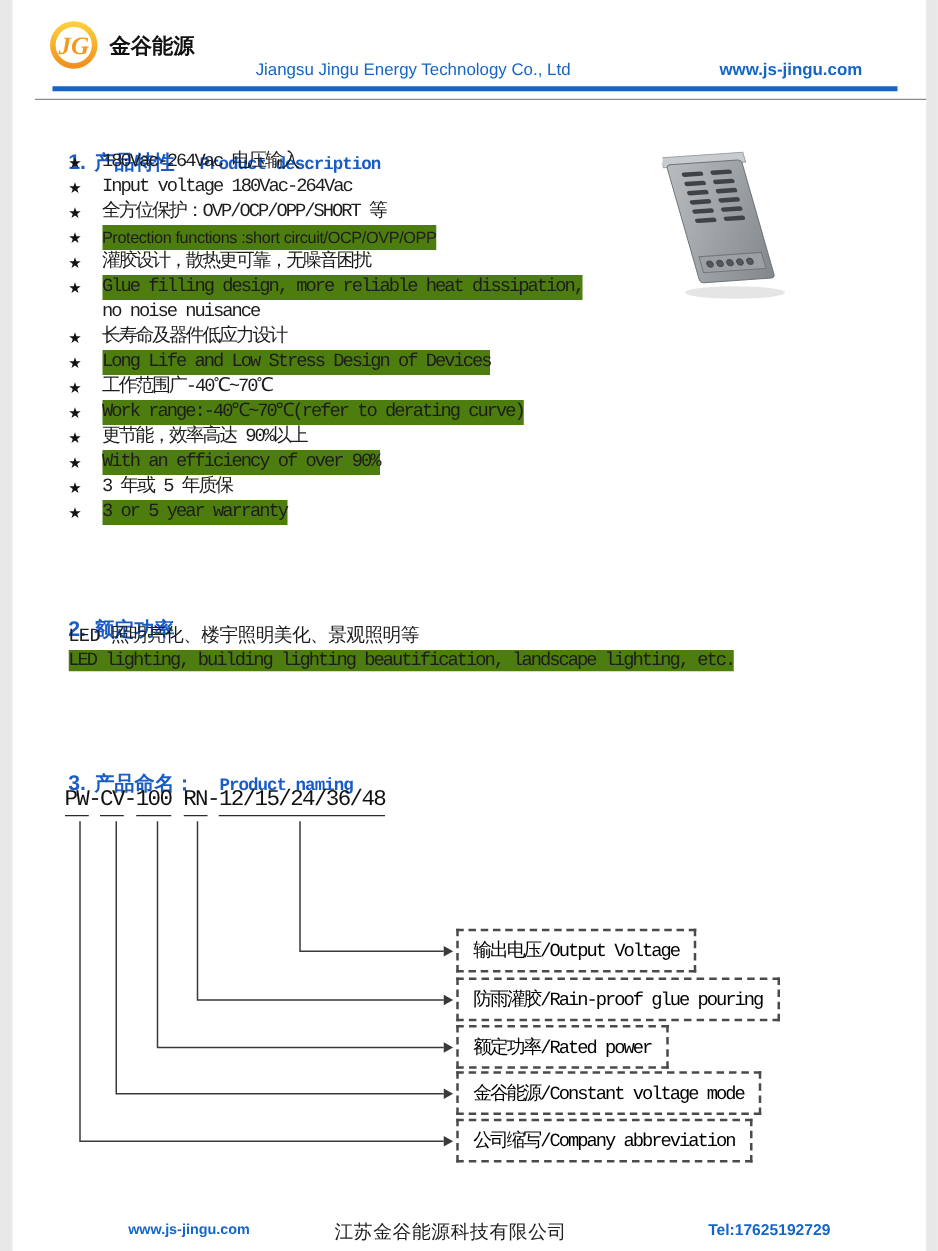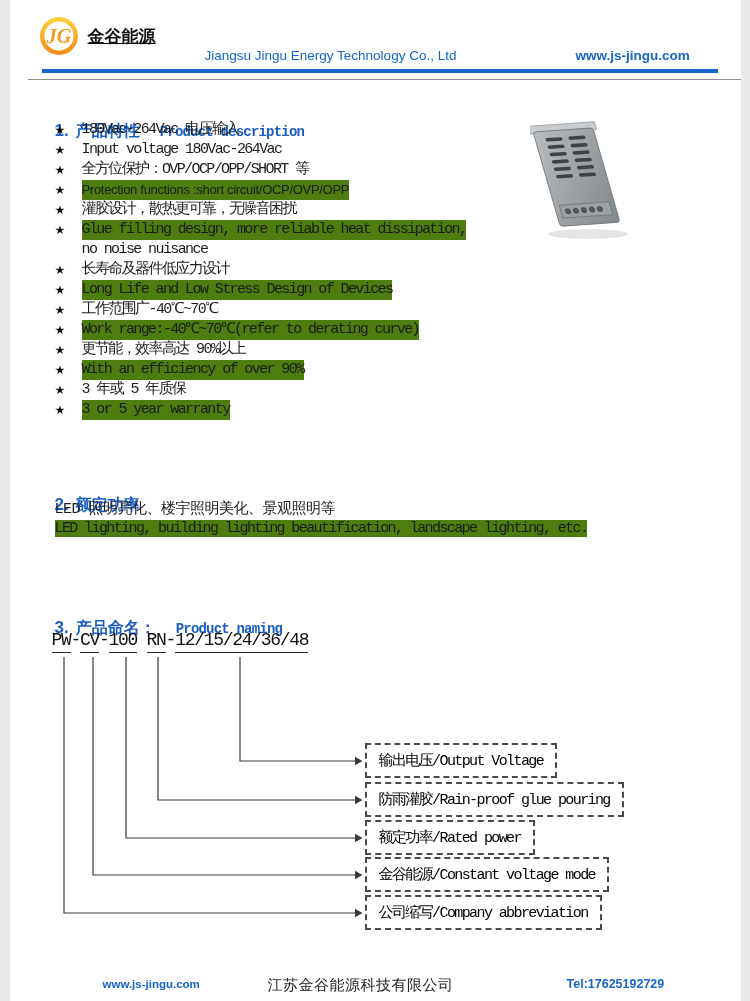--- a/index.html
+++ b/index.html
@@ -9,21 +9,21 @@
     font-family:"Liberation Sans", sans-serif; color:#1d1d1d;
   }
   .abs { position:absolute; }
   .monof { font-family:"Liberation Mono","DejaVu Sans Mono",monospace; letter-spacing:-1.6px; }
   .sansf { font-family:"Liberation Sans",sans-serif; font-size:13px; letter-spacing:-0.3px; }
   .hl { background:#4d7c0f; }
 
   
   .logo-wrap { left:28px; top:15px; display:flex; align-items:center; }
   .logo-cn { margin-left:8px; font-size:17px; font-weight:600; color:#111;
-             font-family:"Liberation Serif","DejaVu Serif",serif;text-decoration:underline; }
+             font-family:"Liberation Serif","DejaVu Serif",serif; }
   .hdr-company { left:195px; top:48px; color:#1565c8; font-weight:normal; font-size:13.5px; }
   .hdr-site { left:566px; top:48px; color:#1565c8; font-weight:bold; font-size:13.5px; }
   .hdr-line-blue { left:32px; top:69px; width:676px; height:4px; background:#1565c8; }
   .hdr-line-gray { left:18px; top:79px; width:727px; height:1px; background:#8c8c8c; }
 
   
   .sec-head { position:absolute; left:45px; color:#1a5cc4; font-weight:bold; white-space:nowrap; }
   .sec-head .num { font-size:17px; margin-right:7px; }
   .sec-head .cn { font-size:16px; }
   .sec-head .en { font-family:"Liberation Mono","DejaVu Sans Mono",monospace;

